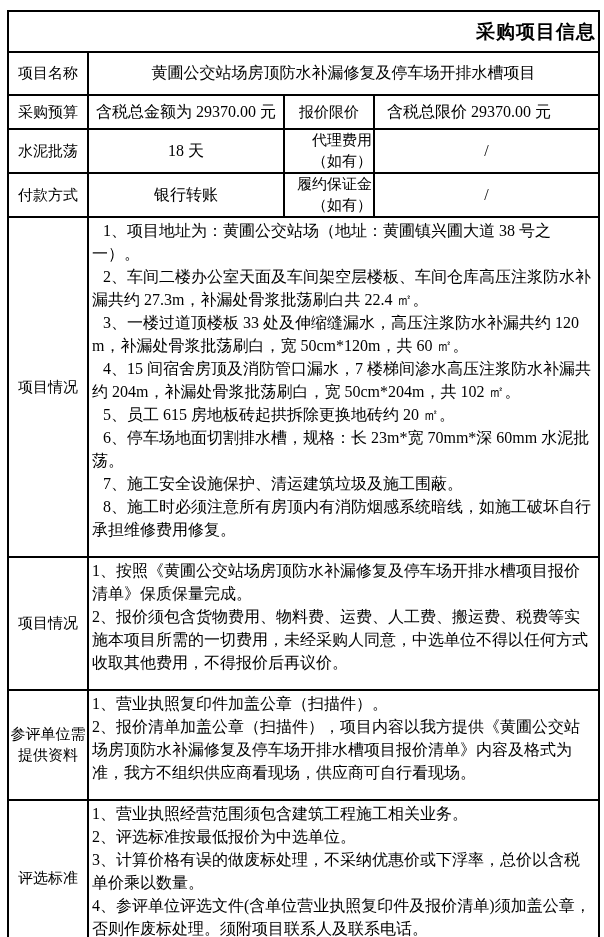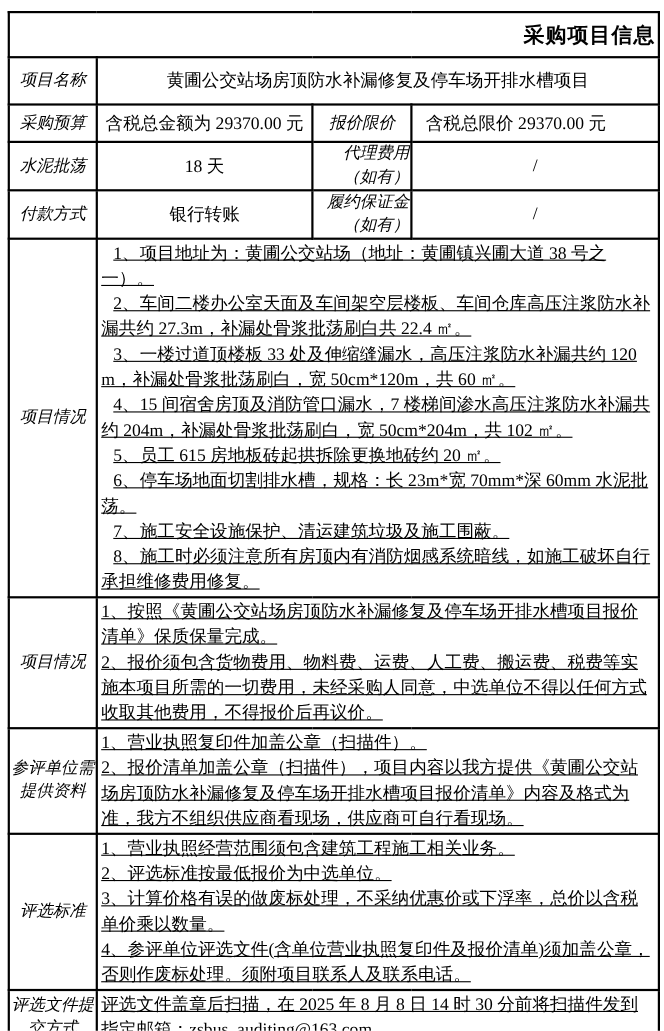--- a/index.html
+++ b/index.html
@@ -28,25 +28,24 @@
     font-weight: bold;
     font-size: 19px;
     text-align: right;
     letter-spacing: 1px;
   }
   td.label-cell {
     text-align: center;
     font-size: 15px;
     line-height: 21px;
     padding: 0 1px;
-    font-style: italic;
   }
   td.center-cell { text-align: center; }
   td.left-cell   { text-align: left; padding-left: 12px; }
-  td.content-cell { padding: 1px 3px 1px 3px; vertical-align: middle; text-decoration: underline; }
+  td.content-cell { padding: 1px 3px 15px 3px; vertical-align: middle; }
   .content-cell p {
     margin: 0;
     font-size: 16px;
     line-height: 23px;
     text-align: left;
   }
   .content-cell p.indent { text-indent: 11px; }
   .two-line div { line-height: 21px; font-size: 15px; text-align: right; }
 </style>
 </head>

